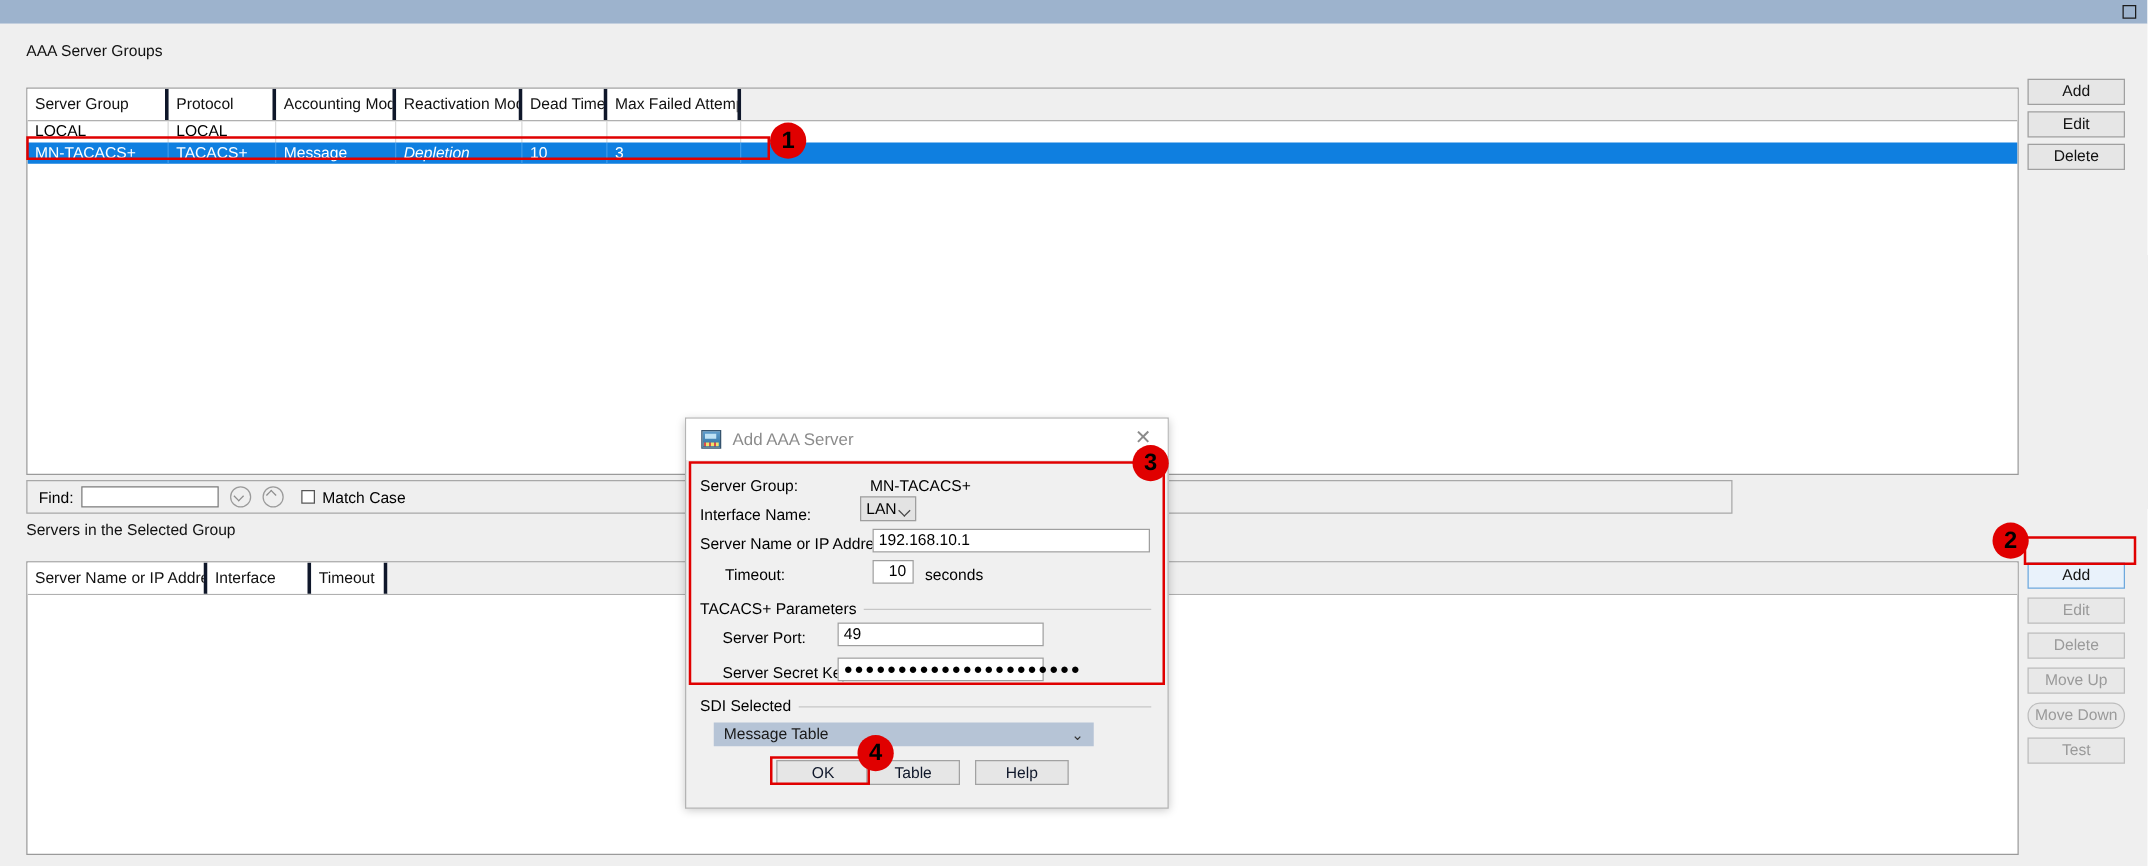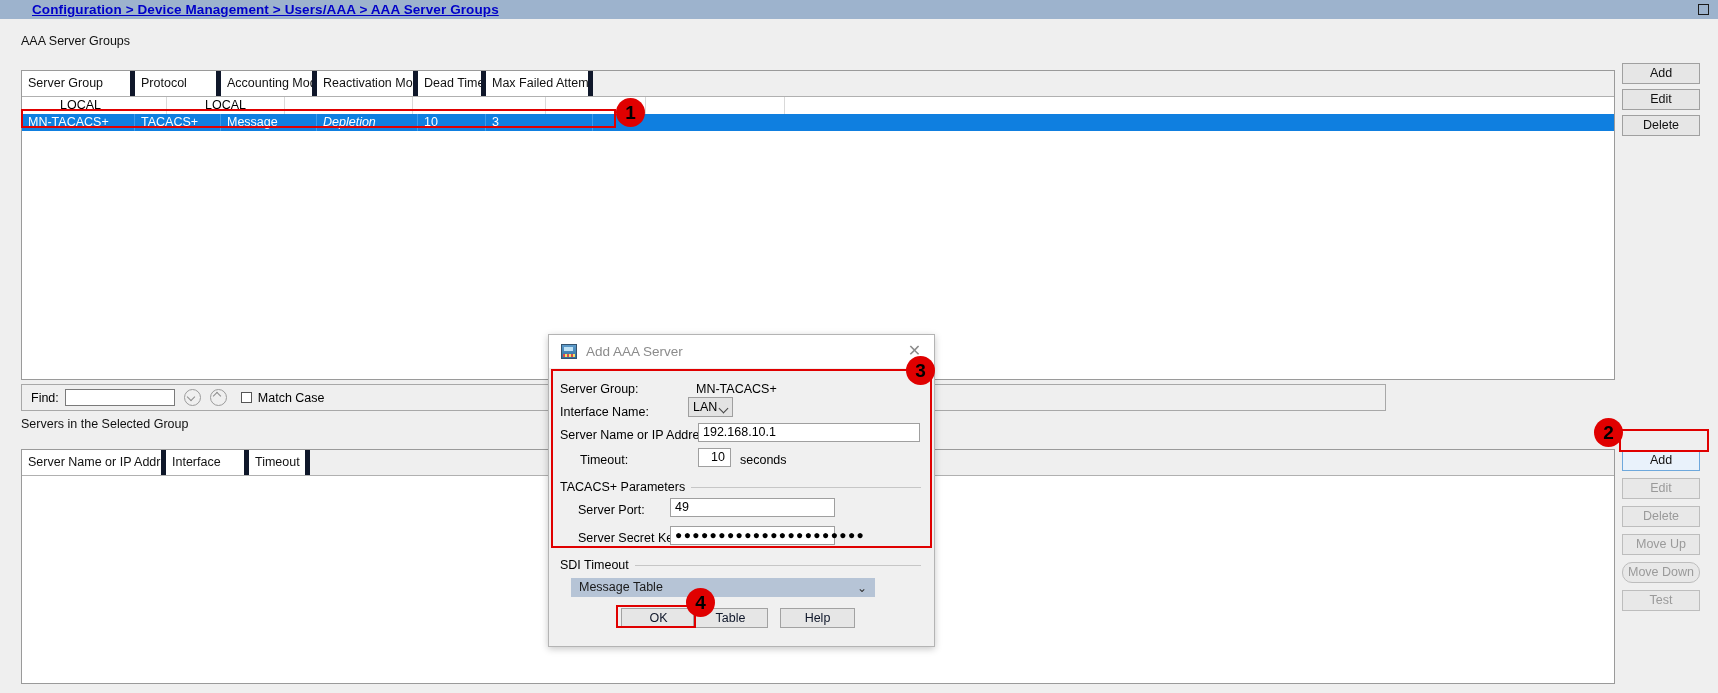--- a/index.html
+++ b/index.html
@@ -75,41 +75,41 @@
     overflow: hidden;
   }
   .thead {
     display: flex;
     height: 25px;
     background: #f3f3f3;
     border-bottom: 1px solid #b0b0b0;
   }
   .thead .th {
     box-sizing: border-box;
-    border-right: 5px solid #0f172a;
+    border-right: 3px solid #0f172a;
     padding: 5px 0 0 6px;
     font-size: 12.5px;
     color: #111;
     white-space: nowrap;
     overflow: hidden;
     background: #ffffff;
   }
   .trow {
     display: flex;
     height: 17px;
     font-size: 12.5px;
   }
   .trow .td {
     box-sizing: border-box;
     border-right: 1px solid #d7d7d7;
     padding: 1px 0 0 6px;
     white-space: nowrap;
     overflow: hidden;
   }
-  .trow.plain .td { border-right-color: #d9d9d9; margin-left: 32px; }
+  .trow.plain .td { border-right-color: #d9d9d9; }
   .trow.selected {
     background: #0f7fe0;
     color: #ffffff;
   }
   .trow.selected .td { border-right-color: #3d9aea; }
 
   
   #selected-row-highlight {
     position: absolute;
     left: 21px;
@@ -376,21 +376,20 @@
     font-size: 19px;
     line-height: 29px;
     text-align: center;
     z-index: 60;
   }
 </style>
 </head>
 <body>
 
 <div id="breadcrumb-bar">
-  <div id="breadcrumb">Configuration &gt; Device Management &gt; Users/AAA &gt; AAA Server Groups</div>
   <div id="restore-icon"></div>
 </div>
 
 <div id="content">
 
   <div class="section-label" style="left:21px; top:15px;">AAA Server Groups</div>
 
   <div id="groups-table-wrap">
     <div class="thead" id="groups-thead">
         <div class="th" style="width: 113px;">Server Group</div>
@@ -490,21 +489,21 @@
 
 <div class="group-box-title" style="left:560px; top:480px;">TACACS+ Parameters</div>
 <div class="group-rule" style="left:663px; top:487px; width:258px;"></div>
 
 <div class="frm-row" style="left:578px; top:503px;">Server Port:</div>
 <div class="txtbox" style="left:670px; top:498px; width:165px;">49</div>
 
 <div class="frm-row" style="left:578px; top:531px;">Server Secret Key:</div>
 <div class="txtbox" id="secret-dots" style="left:670px; top:526px; width:165px;">●●●●●●●●●●●●●●●●●●●●●●</div>
 
-<div class="group-box-title" style="left:560px; top:558px;">SDI Timeout</div>
+<div class="group-box-title" style="left:560px; top:558px;">SDI Selected</div>
 <div class="group-rule" style="left:634px; top:565px; width:287px;"></div>
 
 <div id="msg-table-bar">
   <span>Message Table</span>
   <span id="msg-table-chevrons">⌄</span>
 </div>
 
 <div id="dialog-buttons">
     <div class="dlg-btn" style="left: 621px; top: 608px;">OK</div>
     <div class="dlg-btn" style="left: 693px; top: 608px;">Table</div>

